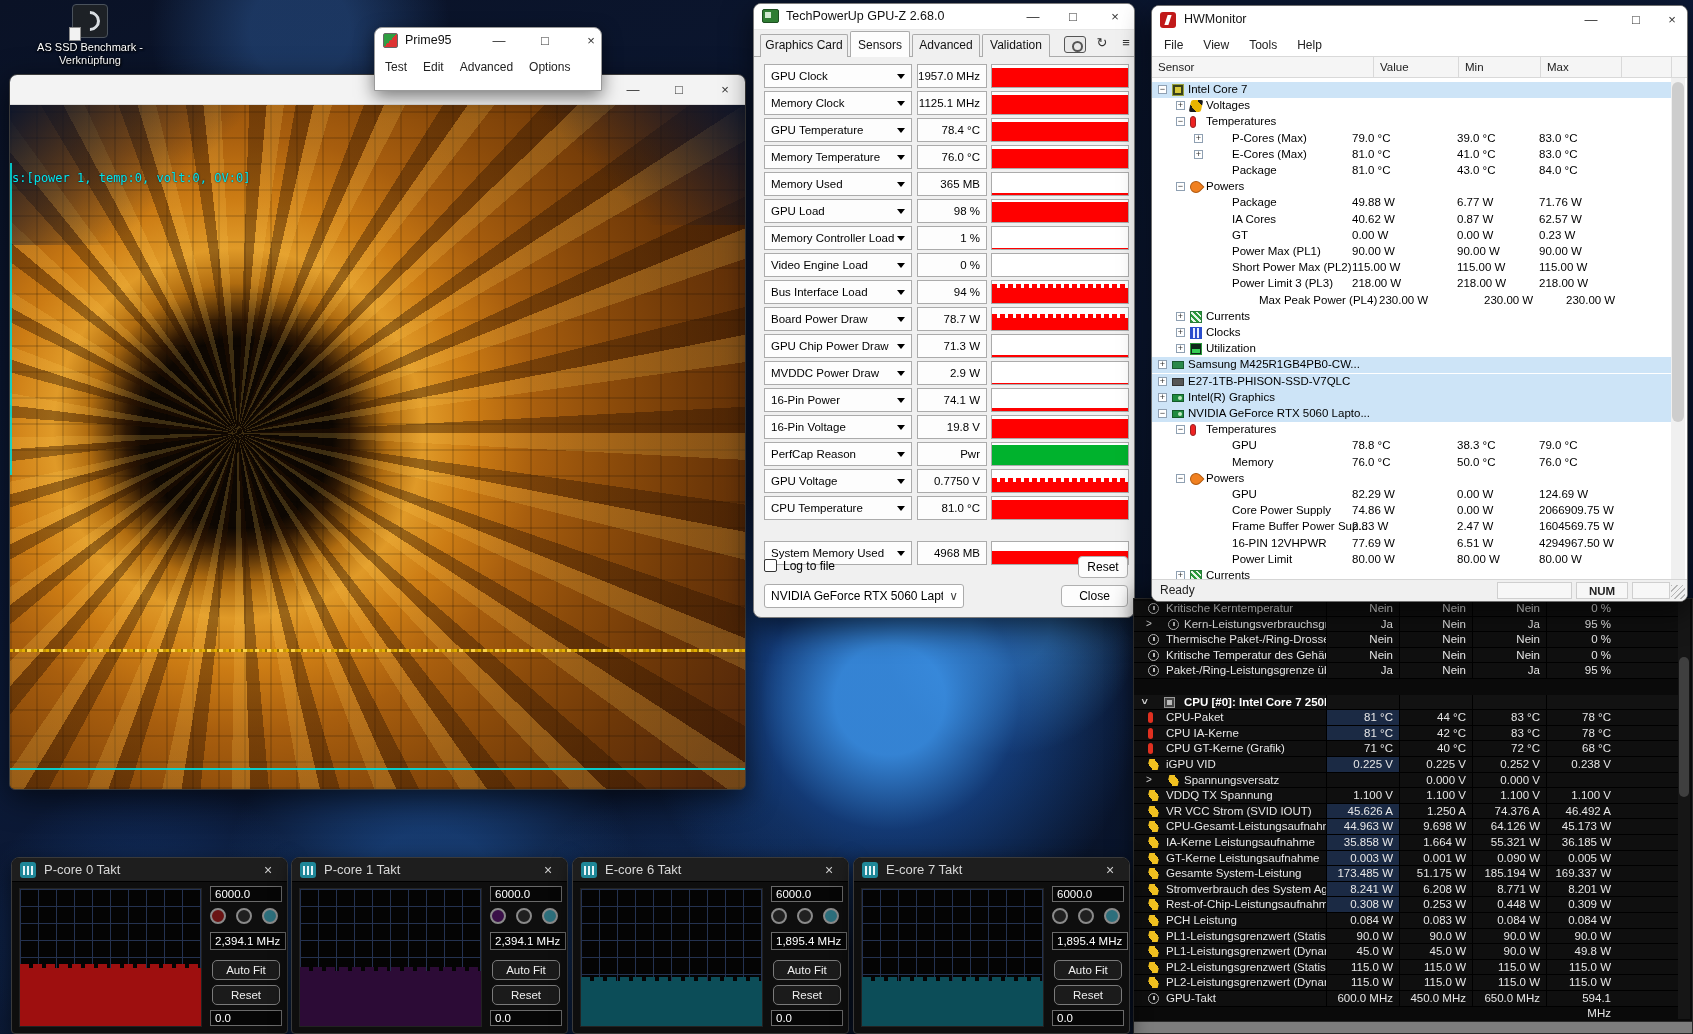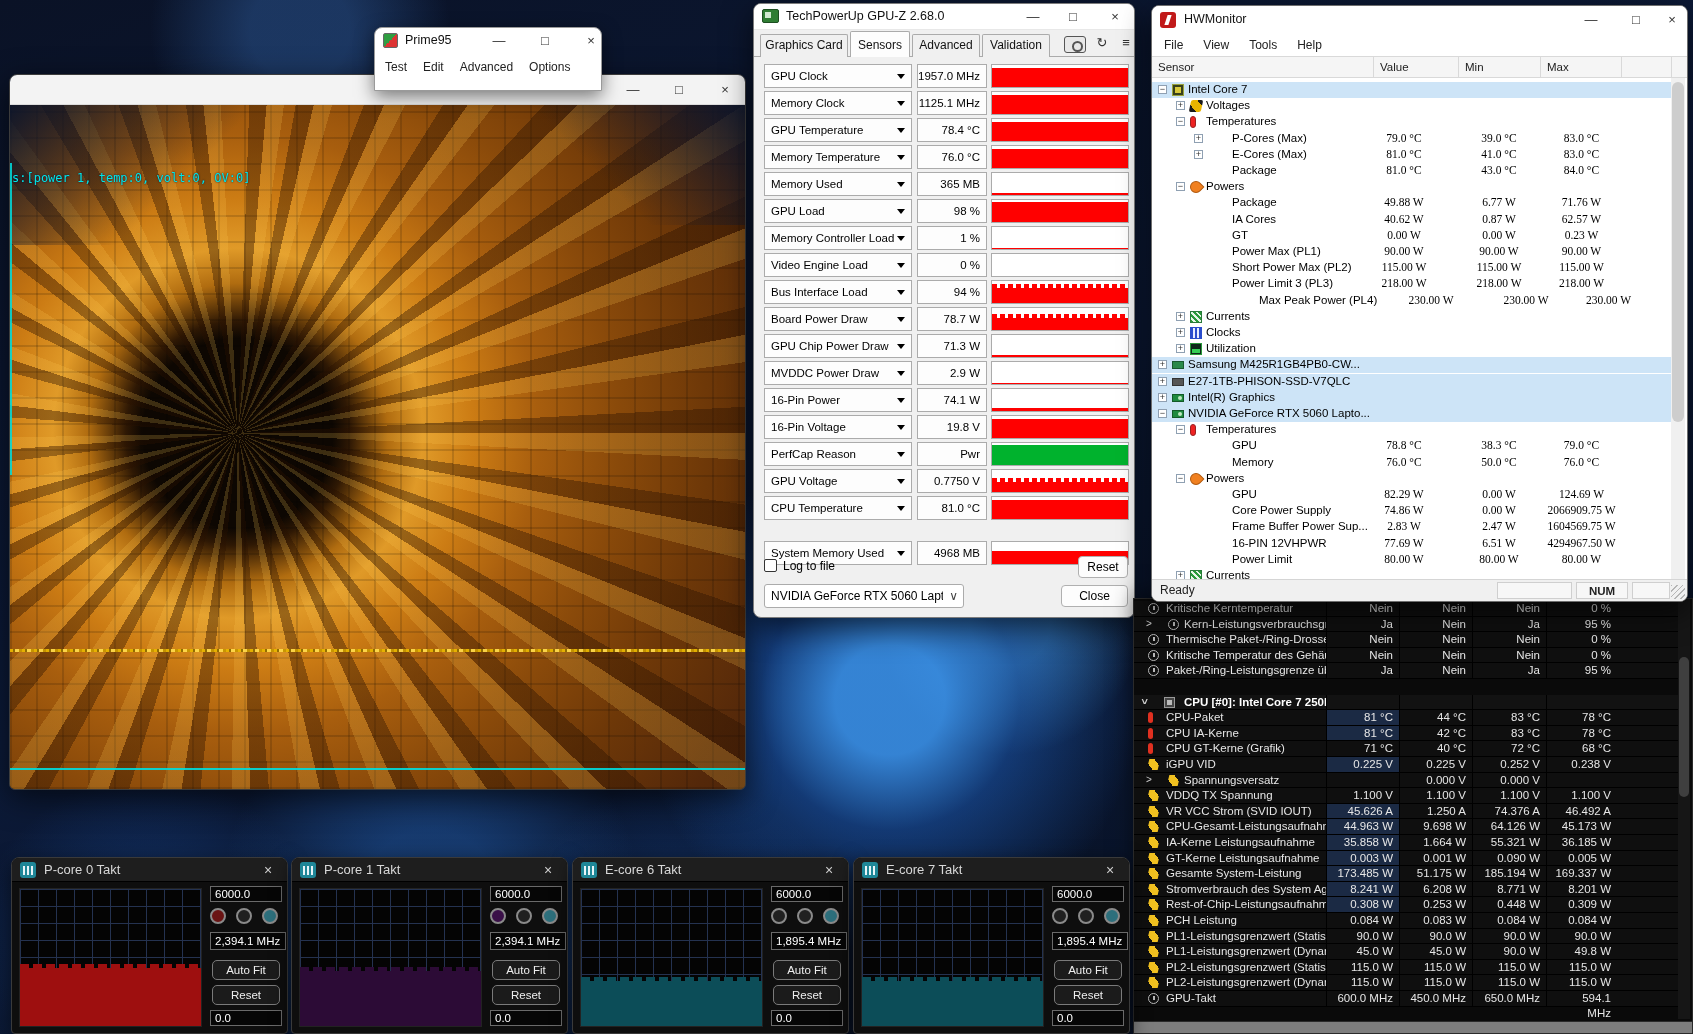--- a/index.html
+++ b/index.html
@@ -90,21 +90,21 @@
   #hwm .appicon::after { content:""; position:absolute; left:6px; top:3px; width:4px; height:10px; background:#fff; transform:skewX(-18deg); }
   #hwm .title { position:absolute; left:32px; top:6px; font-size:12.5px; color:#111; }
   #hwm .winbtn { position:absolute; top:3px; width:28px; height:22px; line-height:22px; }
   #hwm .menu { position:absolute; top:28px; left:0; height:22px; display:flex; gap:20px; padding-left:12px; font-size:12px; color:#222; align-items:center; }
   #hwm .hdr { position:absolute; left:0; top:50px; width:100%; height:22px; background:#f5f5f5; border-top:1px solid #d9d9d9; border-bottom:1px solid #d9d9d9; }
   #hwm .hdrcell { position:absolute; top:0; height:22px; line-height:21px; font-size:11.5px; color:#222; padding-left:6px; border-right:1px solid #d9d9d9; }
   #hwm-rows { position:absolute; left:0; top:72px; width:520px; height:503px; overflow:hidden; background:#fff; }
   .hwm-row { position:absolute; left:0; width:100%; height:16px; font-size:11.5px; color:#000; }
   .hwm-row.hl { background:#cde4f7; }
   .hwm-exp { position:absolute; top:3px; width:9px; height:9px; background:#fff; border:1px solid #8fa0b2; font-size:9px; line-height:7px; text-align:center; color:#333; }
-  .hwm-val { position:absolute; top:0; height:16px; line-height:15px; text-align:center;font-family:Liberation Serif, serif; }
+  .hwm-val { position:absolute; top:0; height:16px; line-height:15px; text-align:left; }
   .ic { position:absolute; top:2px; width:12px; height:12px; }
   .ic-cpu-chip { background:#37401c; border:1px solid #99a23c; } .ic-cpu-chip::after { content:""; position:absolute; left:2px; top:2px; width:6px; height:6px; background:#d8c93a; }
   .ic-voltage { background:linear-gradient(45deg,#1a1a1a 0 30%, #e8b400 30% 75%, #1a1a1a 75%); transform:skewX(-12deg); border-radius:2px; }
   .ic-thermometer { width:6px; left-margin:2px; background:#e22; border-radius:3px; border:1px solid #922; }
   .ic-flame { background:#f08020; border-radius:50% 0 50% 50%; transform:rotate(45deg); border:1px solid #b05a10; }
   .ic-current { background:repeating-linear-gradient(45deg, #2a9a3a 0 2px, #e8f5e8 2px 4px); border:1px solid #2a7a3a; }
   .ic-clock-bars { background:repeating-linear-gradient(90deg, #2a4ccc 0 2px, #e8ecff 2px 4px); border:1px solid #2a4ccc; }
   .ic-utilization { background:#0d2a1a; border:1px solid #2a9a3a; } .ic-utilization::after{ content:""; position:absolute; left:1px; bottom:1px; width:8px; height:4px; background:#35d055; }
   .ic-ram { height:8px; top:4px; background:#2a8a4a; border:1px solid #1a5a30; }
   .ic-ssd { height:8px; top:4px; background:#555; border:1px solid #333; }
@@ -148,20 +148,30 @@
   .gw .fjag { position:absolute; left:0; right:0; top:-4px; height:4px; }
   .gw .field { position:absolute; left:198px; width:72px; height:16px; background:#060606; border:1px solid #6a6a6a; color:#fff; font-size:11.5px; line-height:14px; padding-left:4px; }
   .gw .circ { position:absolute; width:16px; height:16px; border-radius:50%; border:2px solid #8a8a8a; }
   .gw .btn { position:absolute; left:200px; width:68px; height:20px; background:#1b1b1b; border:1px solid #7a7a7a; border-radius:5px; color:#eee; font-size:11.5px; text-align:center; line-height:18px; }
 </style>
 </head>
 <body>
 
 <div id="screen">
 
+  <div id="shortcut" class="abs">
+    <div class="ico">
+      <div class="arc"></div>
+      <div class="page"></div>
+    </div>
+    <div class="lbl">
+      <div>AS SSD Benchmark -</div>
+      <div>Verknüpfung</div>
+    </div>
+  </div>
 
   <div id="fractal" class="abs">
     <div class="tbar">
       <span class="winbtn" style="left:610px;">—</span>
       <span class="winbtn" style="left:656px;">□</span>
       <span class="winbtn" style="left:702px;">×</span>
     </div>
     <div class="body">
       <div class="corner-tl"></div>
       <div class="corner-tr"></div>

